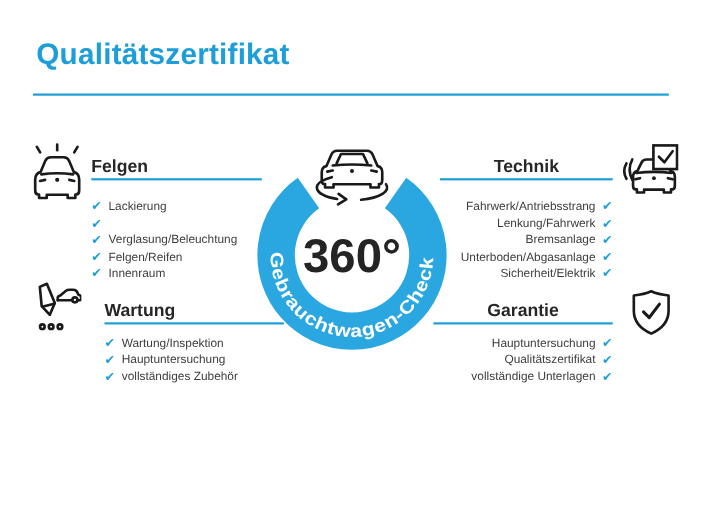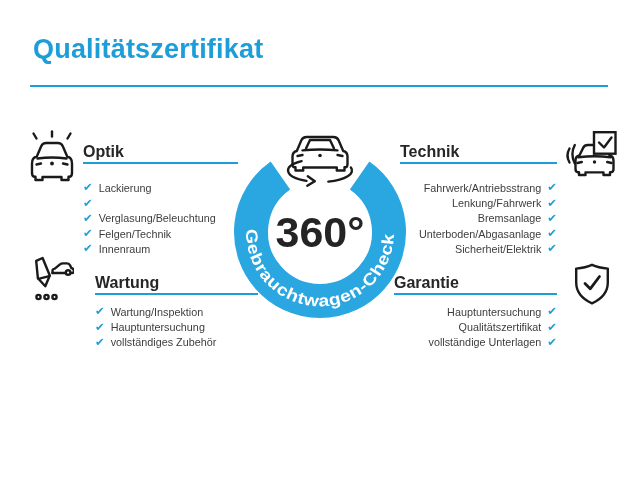--- a/index.html
+++ b/index.html
@@ -9,21 +9,21 @@
          color:var(--accent-blue,#1d9ed8);letter-spacing:.2px;}
   .rule{position:absolute;left:30px;top:85px;width:578px;height:2px;
         background:var(--accent-blue,#1d9ed8);}
   .icon{position:absolute;}
   .ico{stroke:var(--icon-stroke,#1a1a1a);fill:none;stroke-width:2.4;
        stroke-linecap:round;stroke-linejoin:round;}
   .fil{fill:var(--icon-stroke,#1a1a1a);stroke:none;}
   .sec{position:absolute;}
   .sec-head{border-bottom:2px solid var(--accent-blue,#1d9ed8);padding-bottom:2px;
             font-size:16px;line-height:16px;font-weight:bold;color:var(--dark-text,#262626);}
-  .sec.right .sec-head{text-align:left;}
+  .sec.right .sec-head{text-align:center;}
   .sec ul{list-style:none;margin:16.5px 0 0;padding:0;}
   .sec.sec-b ul{margin-top:9.5px;}
   .sec li{display:flex;align-items:center;gap:6px;height:15.2px;
           font-size:10.8px;color:var(--item-text,#3d3d3d);}
   .sec.right li{justify-content:flex-end;}
   .chk{color:var(--accent-blue,#1d9ed8);font-size:11.5px;font-weight:bold;line-height:1;
        font-family:"DejaVu Sans",sans-serif;}
   .center-svg{position:absolute;left:225px;top:110px;}
   .ring{stroke:var(--ring-blue,#2aa7e0);}
   .ring-text{font-size:16.5px;font-weight:bold;fill:#ffffff;
@@ -48,36 +48,36 @@
         <path d="M38.5 8.5 L41.5 3.5"></path>
       <path d="M6.5 50 L6.5 46.8 L5.8 46.8 Q3 46.8 3 43 L3 33.5 Q3 27.5 7.8 26.5 L12.2 16.2 Q13.6 13 17.2 13 L28.8 13 Q32.4 13 33.8 16.2 L38.2 26.5 Q43 27.5 43 33.5 L43 43 Q43 46.8 40.2 46.8 L39.5 46.8 L39.5 50 L32.5 50 L32.5 47 L13.5 47 L13.5 50 Z"></path>
       <path d="M8.5 28.5 Q23 26.5 37.5 28.5"></path>
       <path d="M7.5 34.5 L12 33.5"></path>
         <path d="M38.5 34.5 L34 33.5"></path>
     </g>
     <circle class="fil" cx="23" cy="33.5" r="1.9"></circle>
   </svg>
 
   <div class="sec" style="left:83px;top:144px;width:155px">
-    <div class="sec-head">Optik</div>
+    <div class="sec-head">Felgen</div>
     <ul>
       <li>
           <span class="chk">✔</span>
           <span>Lackierung</span>
         </li>
       <li>
           <span class="chk">✔</span>
         </li>
       <li>
           <span class="chk">✔</span>
           <span>Verglasung/Beleuchtung</span>
         </li>
       <li>
           <span class="chk">✔</span>
-          <span>Felgen/Technik</span>
+          <span>Felgen/Reifen</span>
         </li>
       <li>
           <span class="chk">✔</span>
           <span>Innenraum</span>
         </li>
     </ul>
   </div>
 
   <svg class="icon" style="left:563px;top:131px" width="54" height="46" viewBox="0 0 54 46">
     <g class="ico">

